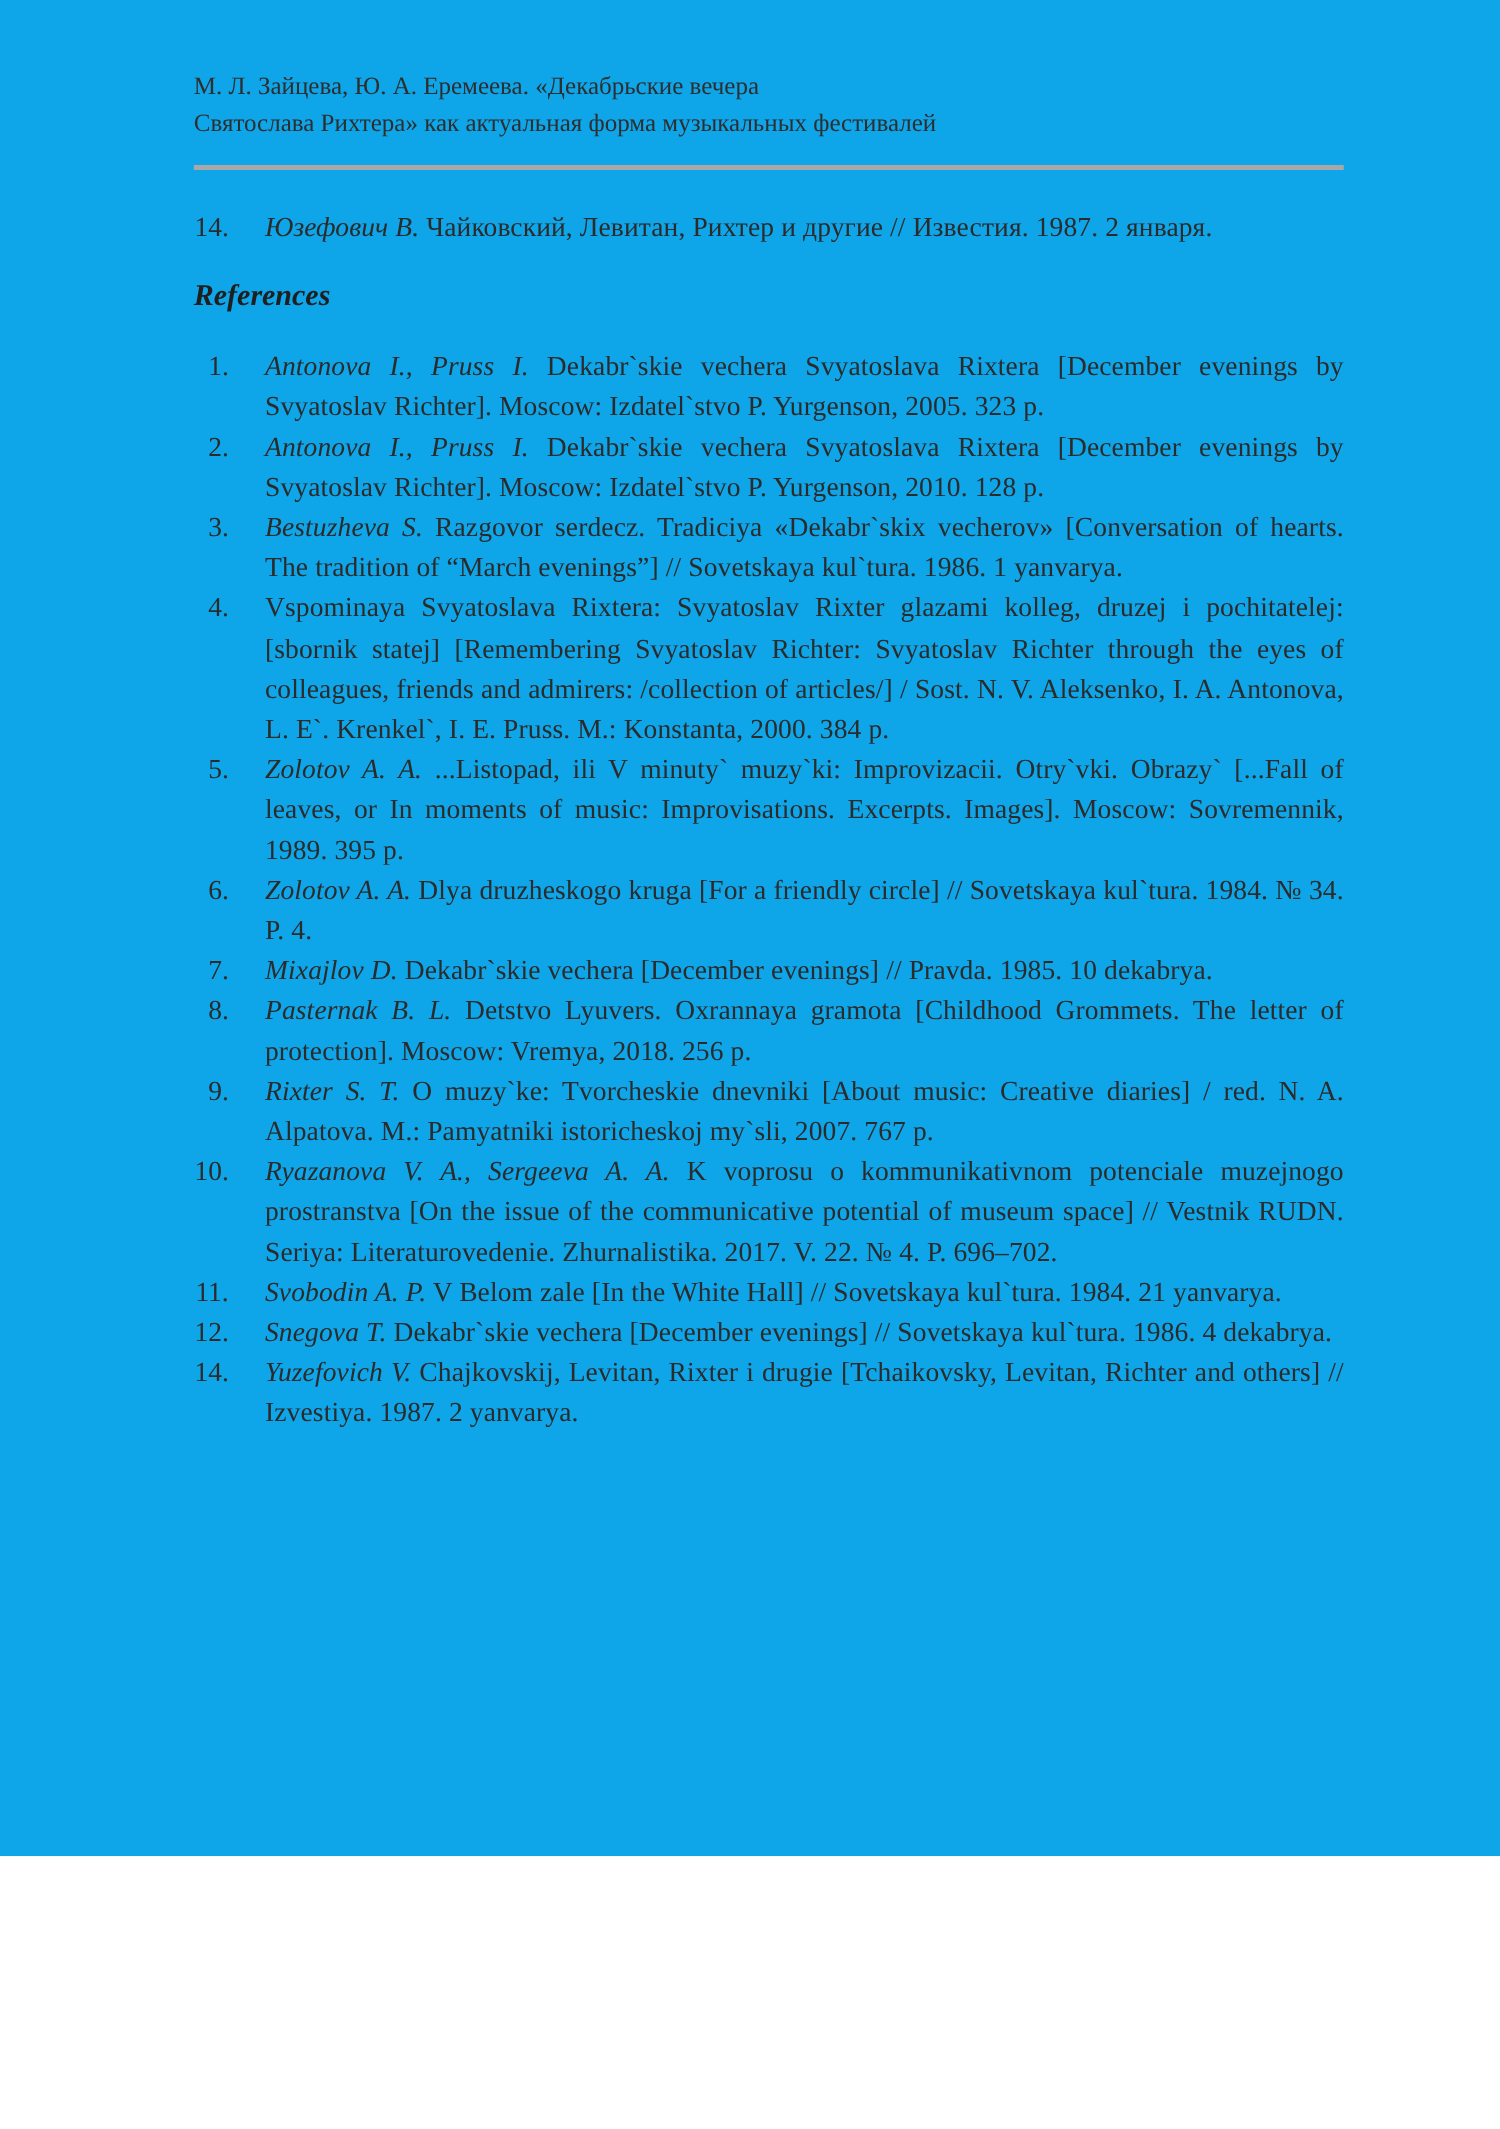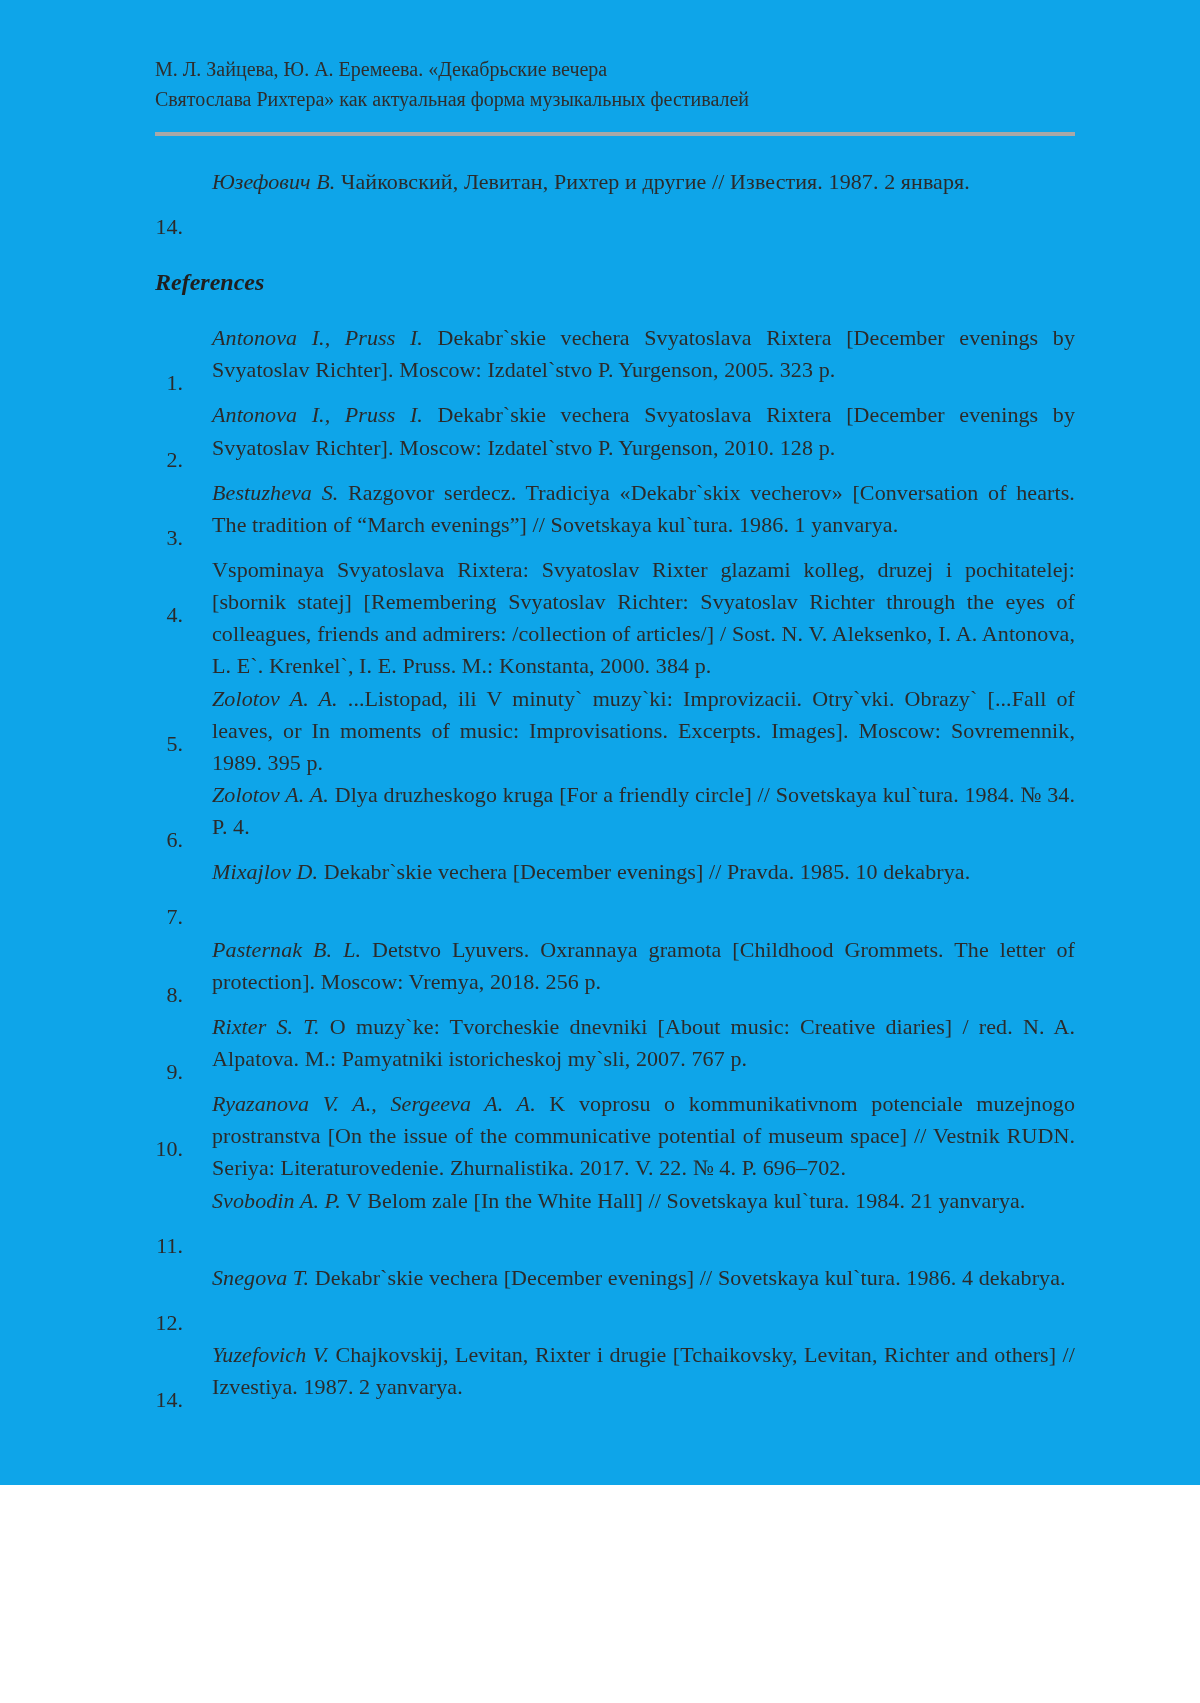--- a/index.html
+++ b/index.html
@@ -30,21 +30,20 @@
     display: flex;
     font-size: 22px;
     line-height: 32.2px;
   }
   .prelist-item { margin-top: 30px; }
   .ref-num {
     flex: none;
     width: 28px;
     text-align: right;
     margin-right: 29px;
-    margin-top: 45px;
   }
   .ref-body {
     width: 863px;
     text-align: justify;
     letter-spacing: 0.1px;
   }
   .ref-body i { }
   .references-heading {
     margin: 25px 0 0 0;
     font-size: 24px;

